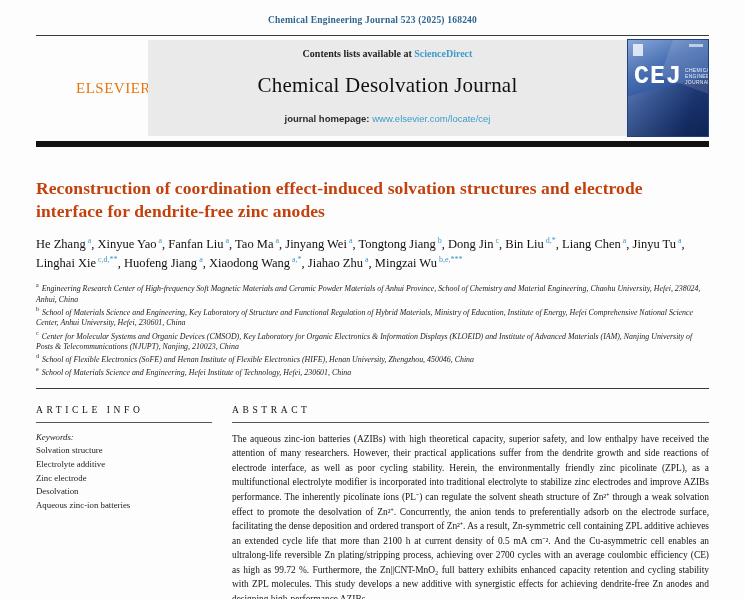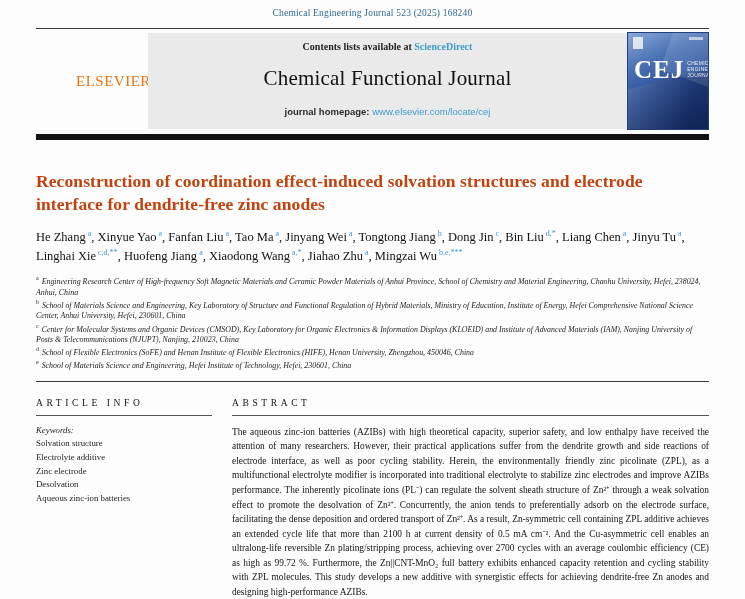--- a/index.html
+++ b/index.html
@@ -7,21 +7,21 @@
   body { font-family:"Liberation Serif", serif; color:#1c1c1c; }
   .page {
     position:relative; width:745px; height:599px; margin:0 auto;
     background:#fdfdfd; overflow:hidden;
   }
   .content { padding:0 36px; }
 
   
   .citation {
     text-align:center; font-size:9.5px; letter-spacing:0.2px;
-    color:#2F6690; padding-top:8px; font-weight:normal;
+    color:#2F6690; padding-top:15px; font-weight:bold;
   }
 
   
   .masthead-wrap { margin-top:10px; border-top:1.5px solid #3a3a3a; padding-top:2px; }
   .masthead { display:flex; align-items:stretch; height:100px; }
   .logo-col { width:110px; display:flex; flex-direction:row; align-items:center; justify-content:space-between; padding-bottom:2px;gap:40px; }
   .elsevier-word { font-size:15px; color:#E87511; letter-spacing:0.5px; margin-top:2px; font-family:"Liberation Serif",serif; }
   .mid-box {
     flex:1; background:#eaeaea; margin:2px 0 2px 2px;
     text-align:center; padding-top:8px;
@@ -46,21 +46,21 @@
   .cover:after {
     content:""; position:absolute; right:-30px; top:-10px; width:70px; height:60px;
     background:rgba(255,255,255,0.12); transform:rotate(20deg);
   }
   .cover-mark { position:absolute; top:4px; left:5px; width:10px; height:12px;
     background:rgba(255,255,255,0.85); opacity:0.9; }
   .cover-issn { position:absolute; top:4px; right:5px; width:14px; height:3px;
     background:rgba(255,255,255,0.6); }
   .cover-title-row { position:absolute; top:24px; left:6px; display:flex; align-items:flex-start; z-index:2; }
   .cover-monogram {
-    font-family:Liberation Serif, serif; font-weight:bold; font-size:25px;
+    font-family:Liberation Mono, monospace; font-weight:bold; font-size:25px;
     color:#fff; letter-spacing:1px; line-height:1;
   }
   .cover-sub { margin-left:3px; margin-top:3px; }
   .cover-sub div {
     font-family:"Liberation Sans",sans-serif; font-size:5px; line-height:1.2;
     color:#e8eefc; letter-spacing:0.3px;
   }
   .thick-bar { height:6px; background:#121212; margin-top:3px; }
 
   
@@ -117,21 +117,21 @@
             <path d="M55 50 q14 -4 20 6" stroke="#9b9b9b" fill="none" stroke-width="4"></path>
           </svg>
           <div class="elsevier-word">ELSEVIER</div>
         </div>
 
         <div class="mid-box">
           <div class="contents-line">
             <span>Contents lists available at</span>
             <a href="#" class="link">ScienceDirect</a>
           </div>
-          <div class="journal-title">Chemical Functional Journal</div>
+          <div class="journal-title">Chemical Desolvation Journal</div>
           <div class="homepage-line">
             <span>journal homepage:</span>
             <a href="#" class="link">www.elsevier.com/locate/cej</a>
           </div>
         </div>
 
         <div class="cover">
           <div class="cover-mark"></div>
           <div class="cover-issn"></div>
           <div class="cover-title-row">

